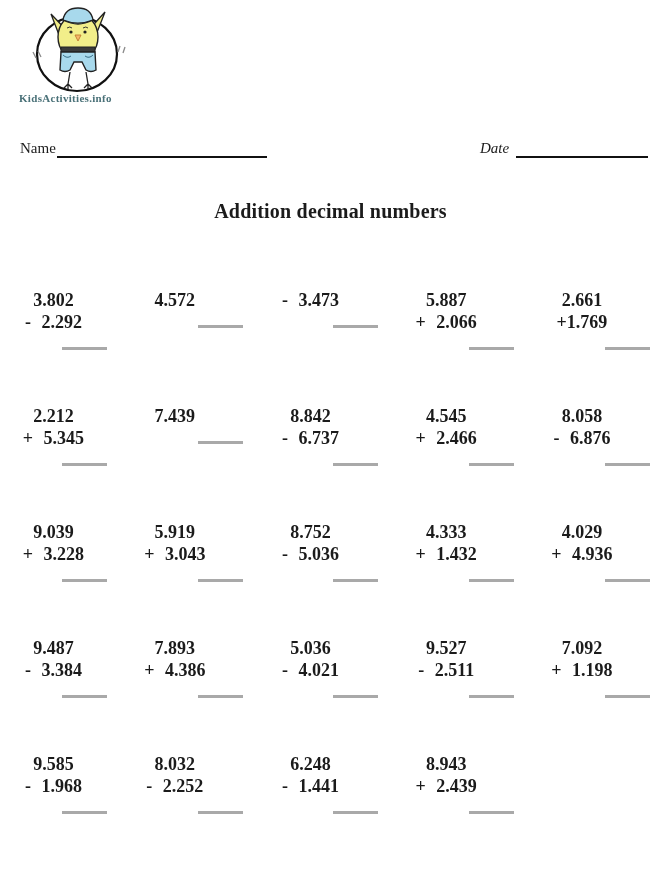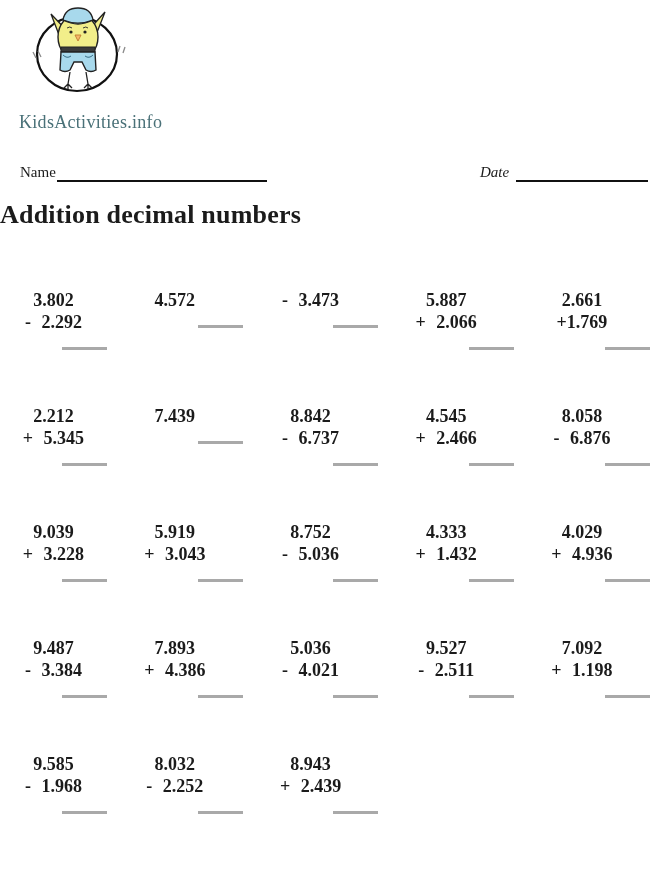--- a/index.html
+++ b/index.html
@@ -11,46 +11,47 @@
     overflow: hidden;
     font-family: "Liberation Serif", "DejaVu Serif", serif;
     color: #1b1b1b;
   }
 
   
   .logo { position: absolute; top: 4px; left: 14px; width: 150px; }
   .logo svg { display: block; }
   .logo-text {
     position: absolute;
-    top: 108px;
+    top: 88px;
     left: 5px;
-    font-size: 18px;
+    font-size: 11px;
     letter-spacing: 0.3px;
     color: #4a7178;
     white-space: nowrap;
-  }
-
-  
-  .form-row { position: absolute; top: 140px; left: 0; width: 661px; height: 22px; font-size: 15px; margin-top: 24px; }
+    font-weight: bold;
+  }
+
+  
+  .form-row { position: absolute; top: 140px; left: 0; width: 661px; height: 22px; font-size: 15px; }
   .field-label { position: absolute; top: 0; }
   .name-label { left: 20px; }
   .date-label { left: 480px; font-style: italic; }
   .blank-line { position: absolute; top: -2px; height: 18px; border-bottom: 2px solid #111; }
   .name-line { left: 57px; width: 210px; }
   .date-line { left: 516px; width: 132px; }
 
   
   .title {
     position: absolute;
     top: 200px;
     left: 0;
     width: 661px;
     margin: 0;
-    text-align: left;
-    font-size: 26px;
+    text-align: center;
+    font-size: 20px;
     font-weight: bold;
     letter-spacing: 0.2px;
   }
 
   
   .grid {
     position: absolute;
     top: 289px;
     left: 0;
     display: grid;
@@ -228,19 +229,24 @@
         <div class="num top">9.585</div>
         <div class="num bottom">- 1.968</div>
         <div class="answer-line"></div>
       </div>
       <div class="problem">
         <div class="num top">8.032</div>
         <div class="num bottom">- 2.252</div>
         <div class="answer-line"></div>
       </div>
       <div class="problem">
+        <div class="num top">6.248</div>
+        <div class="num bottom">- 1.441</div>
+        <div class="answer-line"></div>
+      </div>
+      <div class="problem">
         <div class="num top">8.943</div>
         <div class="num bottom">+ 2.439</div>
         <div class="answer-line"></div>
       </div>
     </div>
 
 </div>
 
 </body></html>

